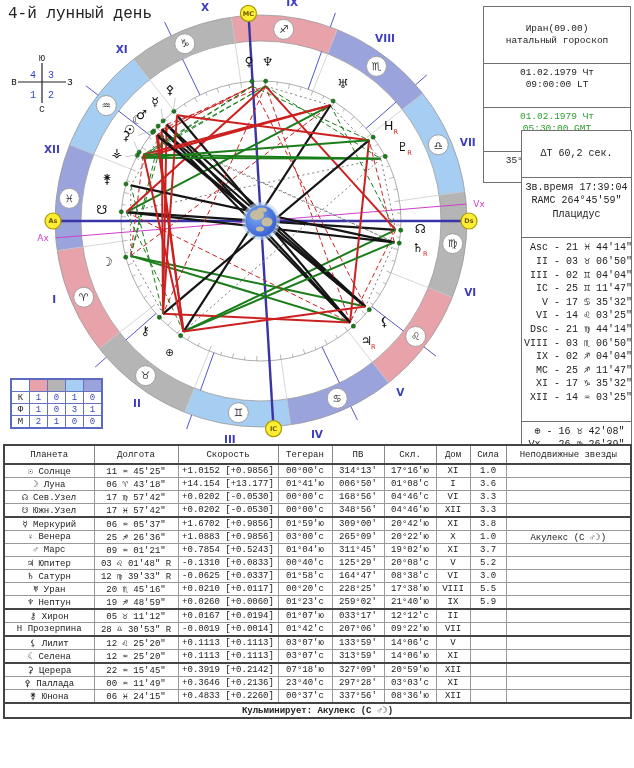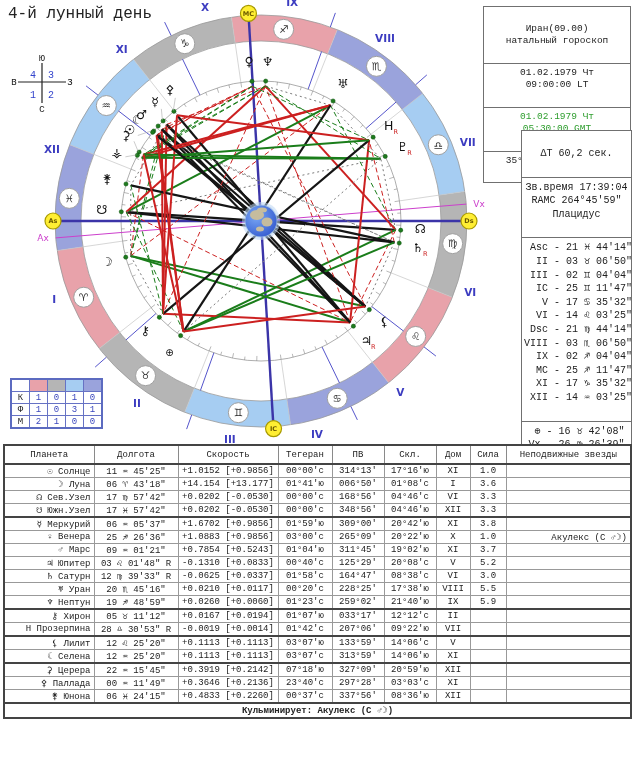--- a/index.html
+++ b/index.html
@@ -24,21 +24,21 @@
   #quad-legend td{width:17px;height:11px;border:1px solid #6672c4;text-align:center;padding:0;}
   #quad-legend td.num{color:#3946bd;}
   #quad-legend td.lab{color:#222;}
   #planet-table{position:absolute;left:3px;top:444px;width:627px;border-collapse:collapse;
                 font-size:9px;table-layout:fixed;background:#fff;border:2px solid #444;}
   #planet-table th{border:1px solid #8a8a8a;border-bottom:2px solid #444;font-weight:normal;
                    padding:2px 4px;height:13px;color:#222;margin-top:16px;}
   #planet-table td{border:1px solid #999;height:12px;padding:0 3px;overflow:hidden;
                    white-space:nowrap;}
   #planet-table tr.grp td{border-top:2px solid #444;}
-  #planet-table td.l{text-align:right;margin-left:12px;}
+  #planet-table td.l{text-align:center;margin-left:12px;}
   #planet-table td.c{text-align:center;}
   #planet-table tfoot td{border-top:2px solid #444;text-align:center;height:13px;font-weight:bold;}
 </style>
 </head>
 <body>
 
 <div class="screen">
 
   <div class="lunar">4-й лунный день</div>
 

